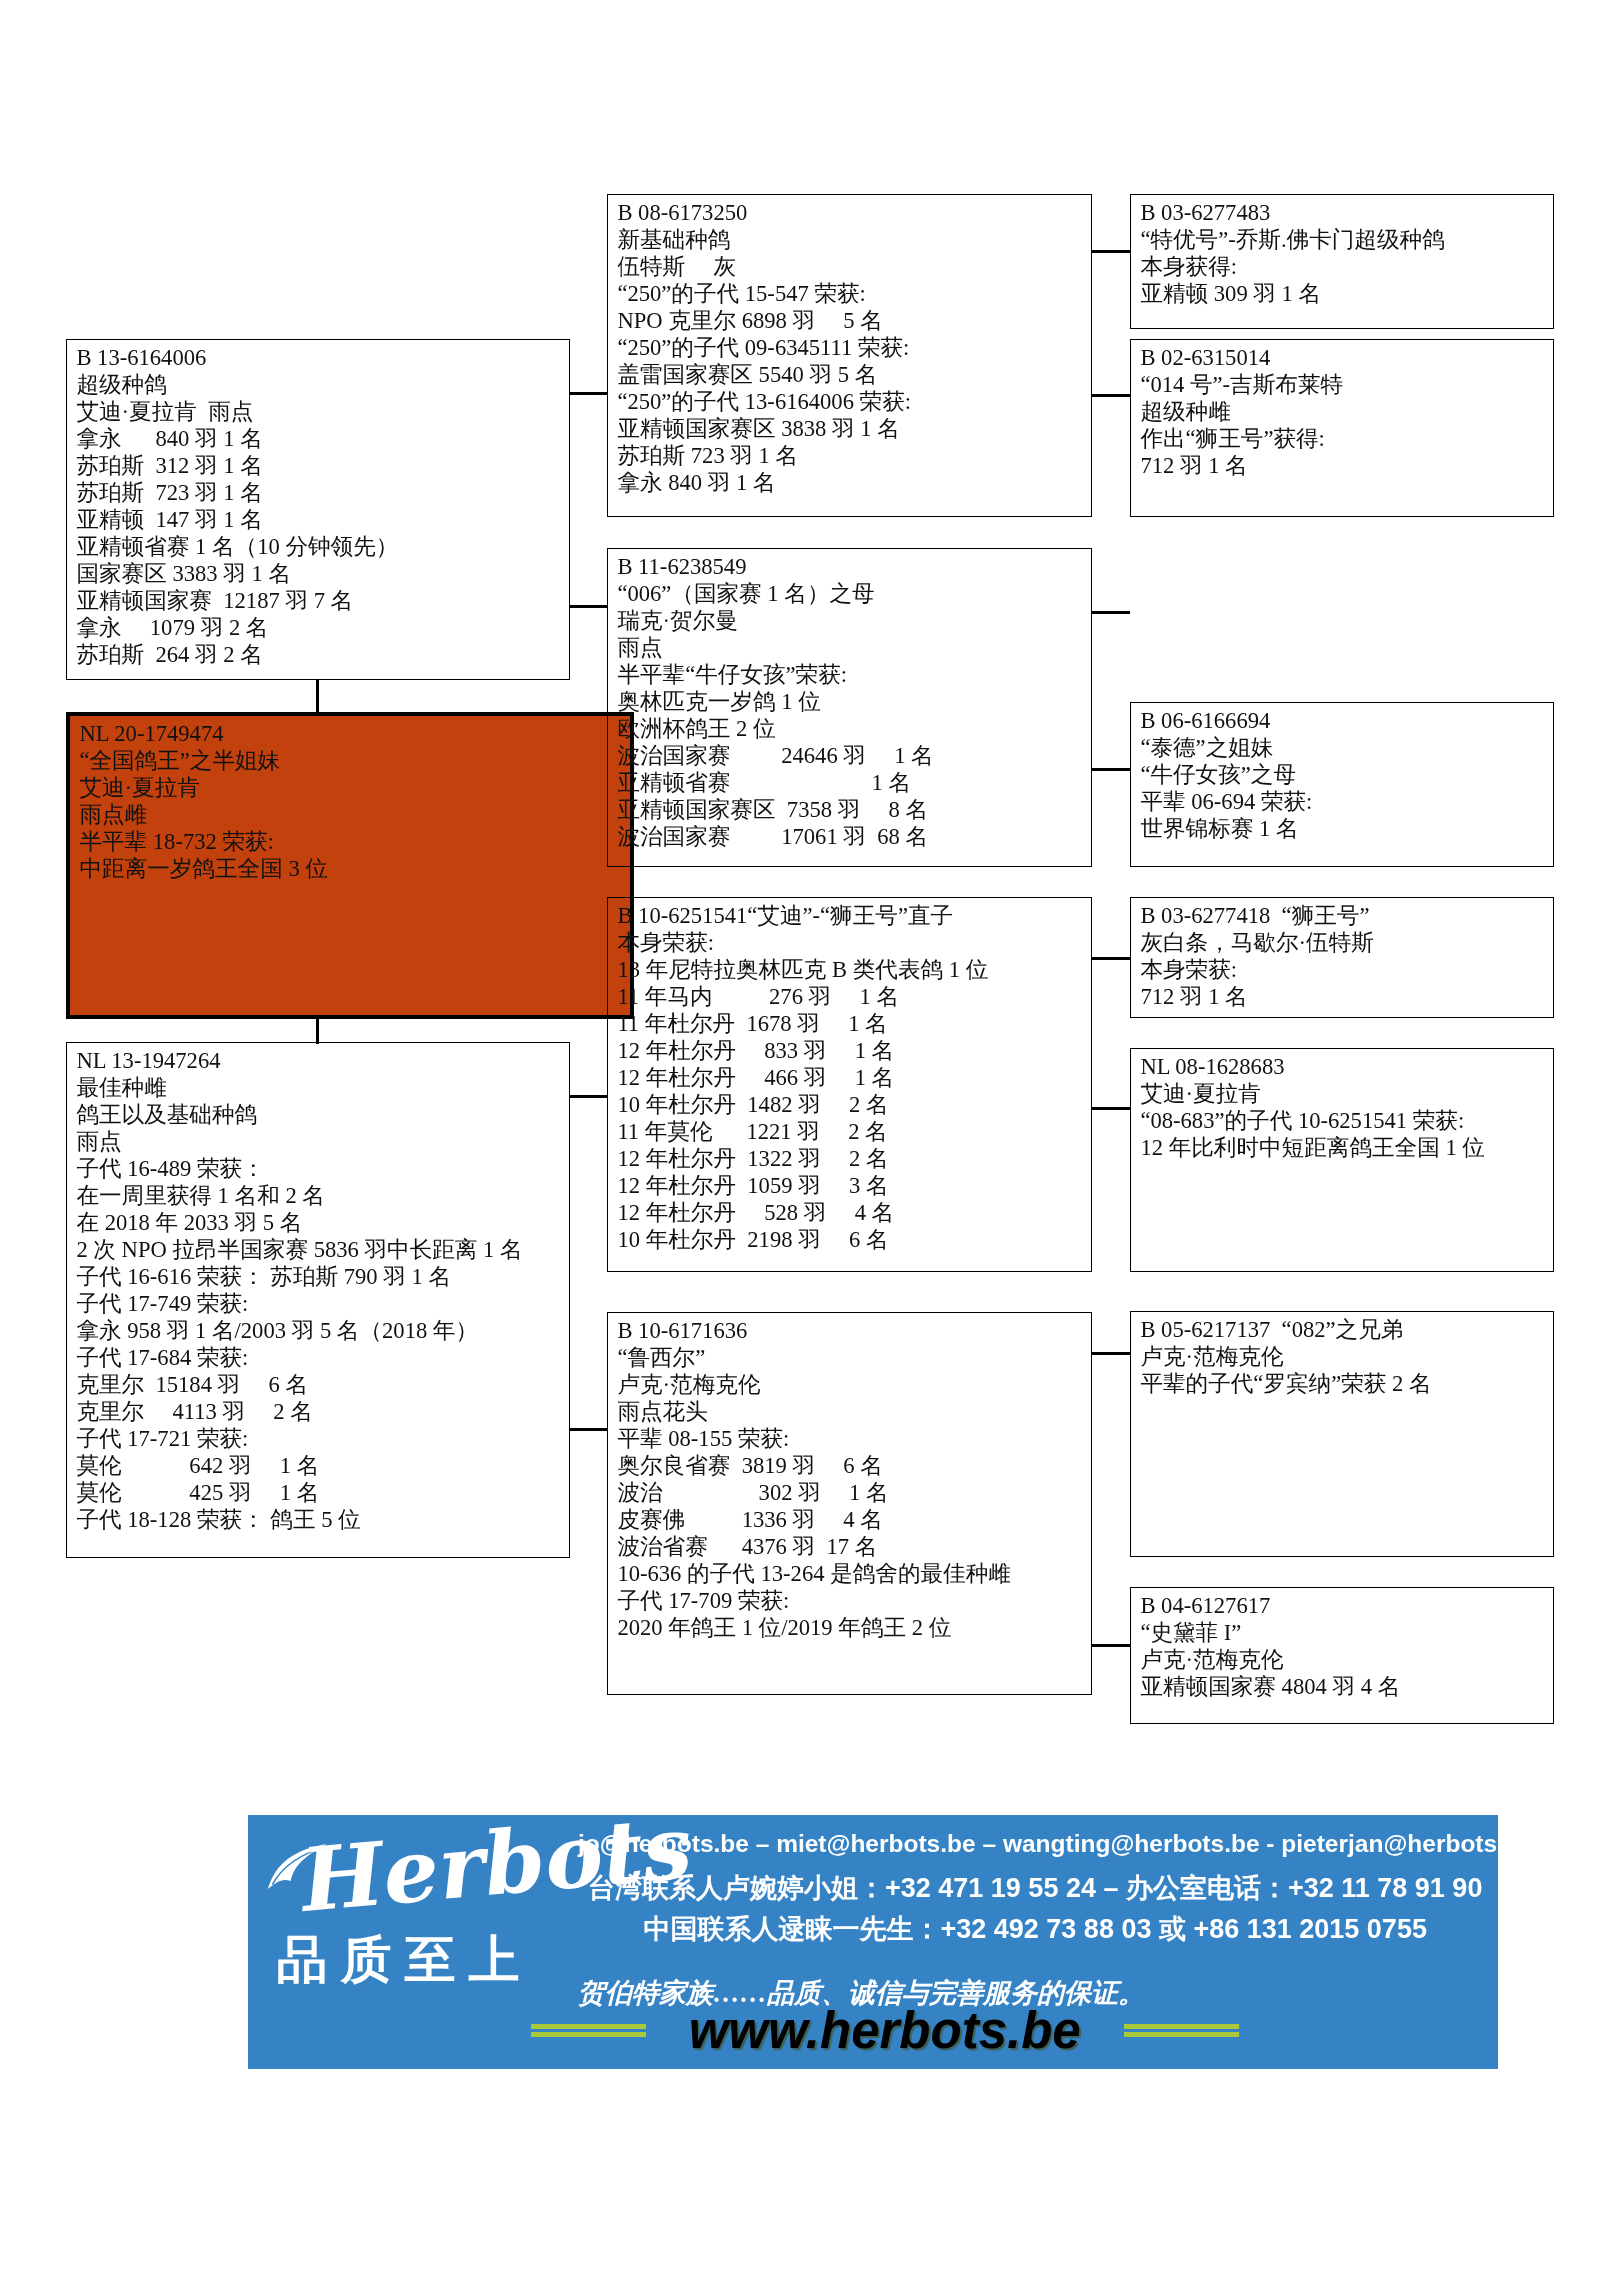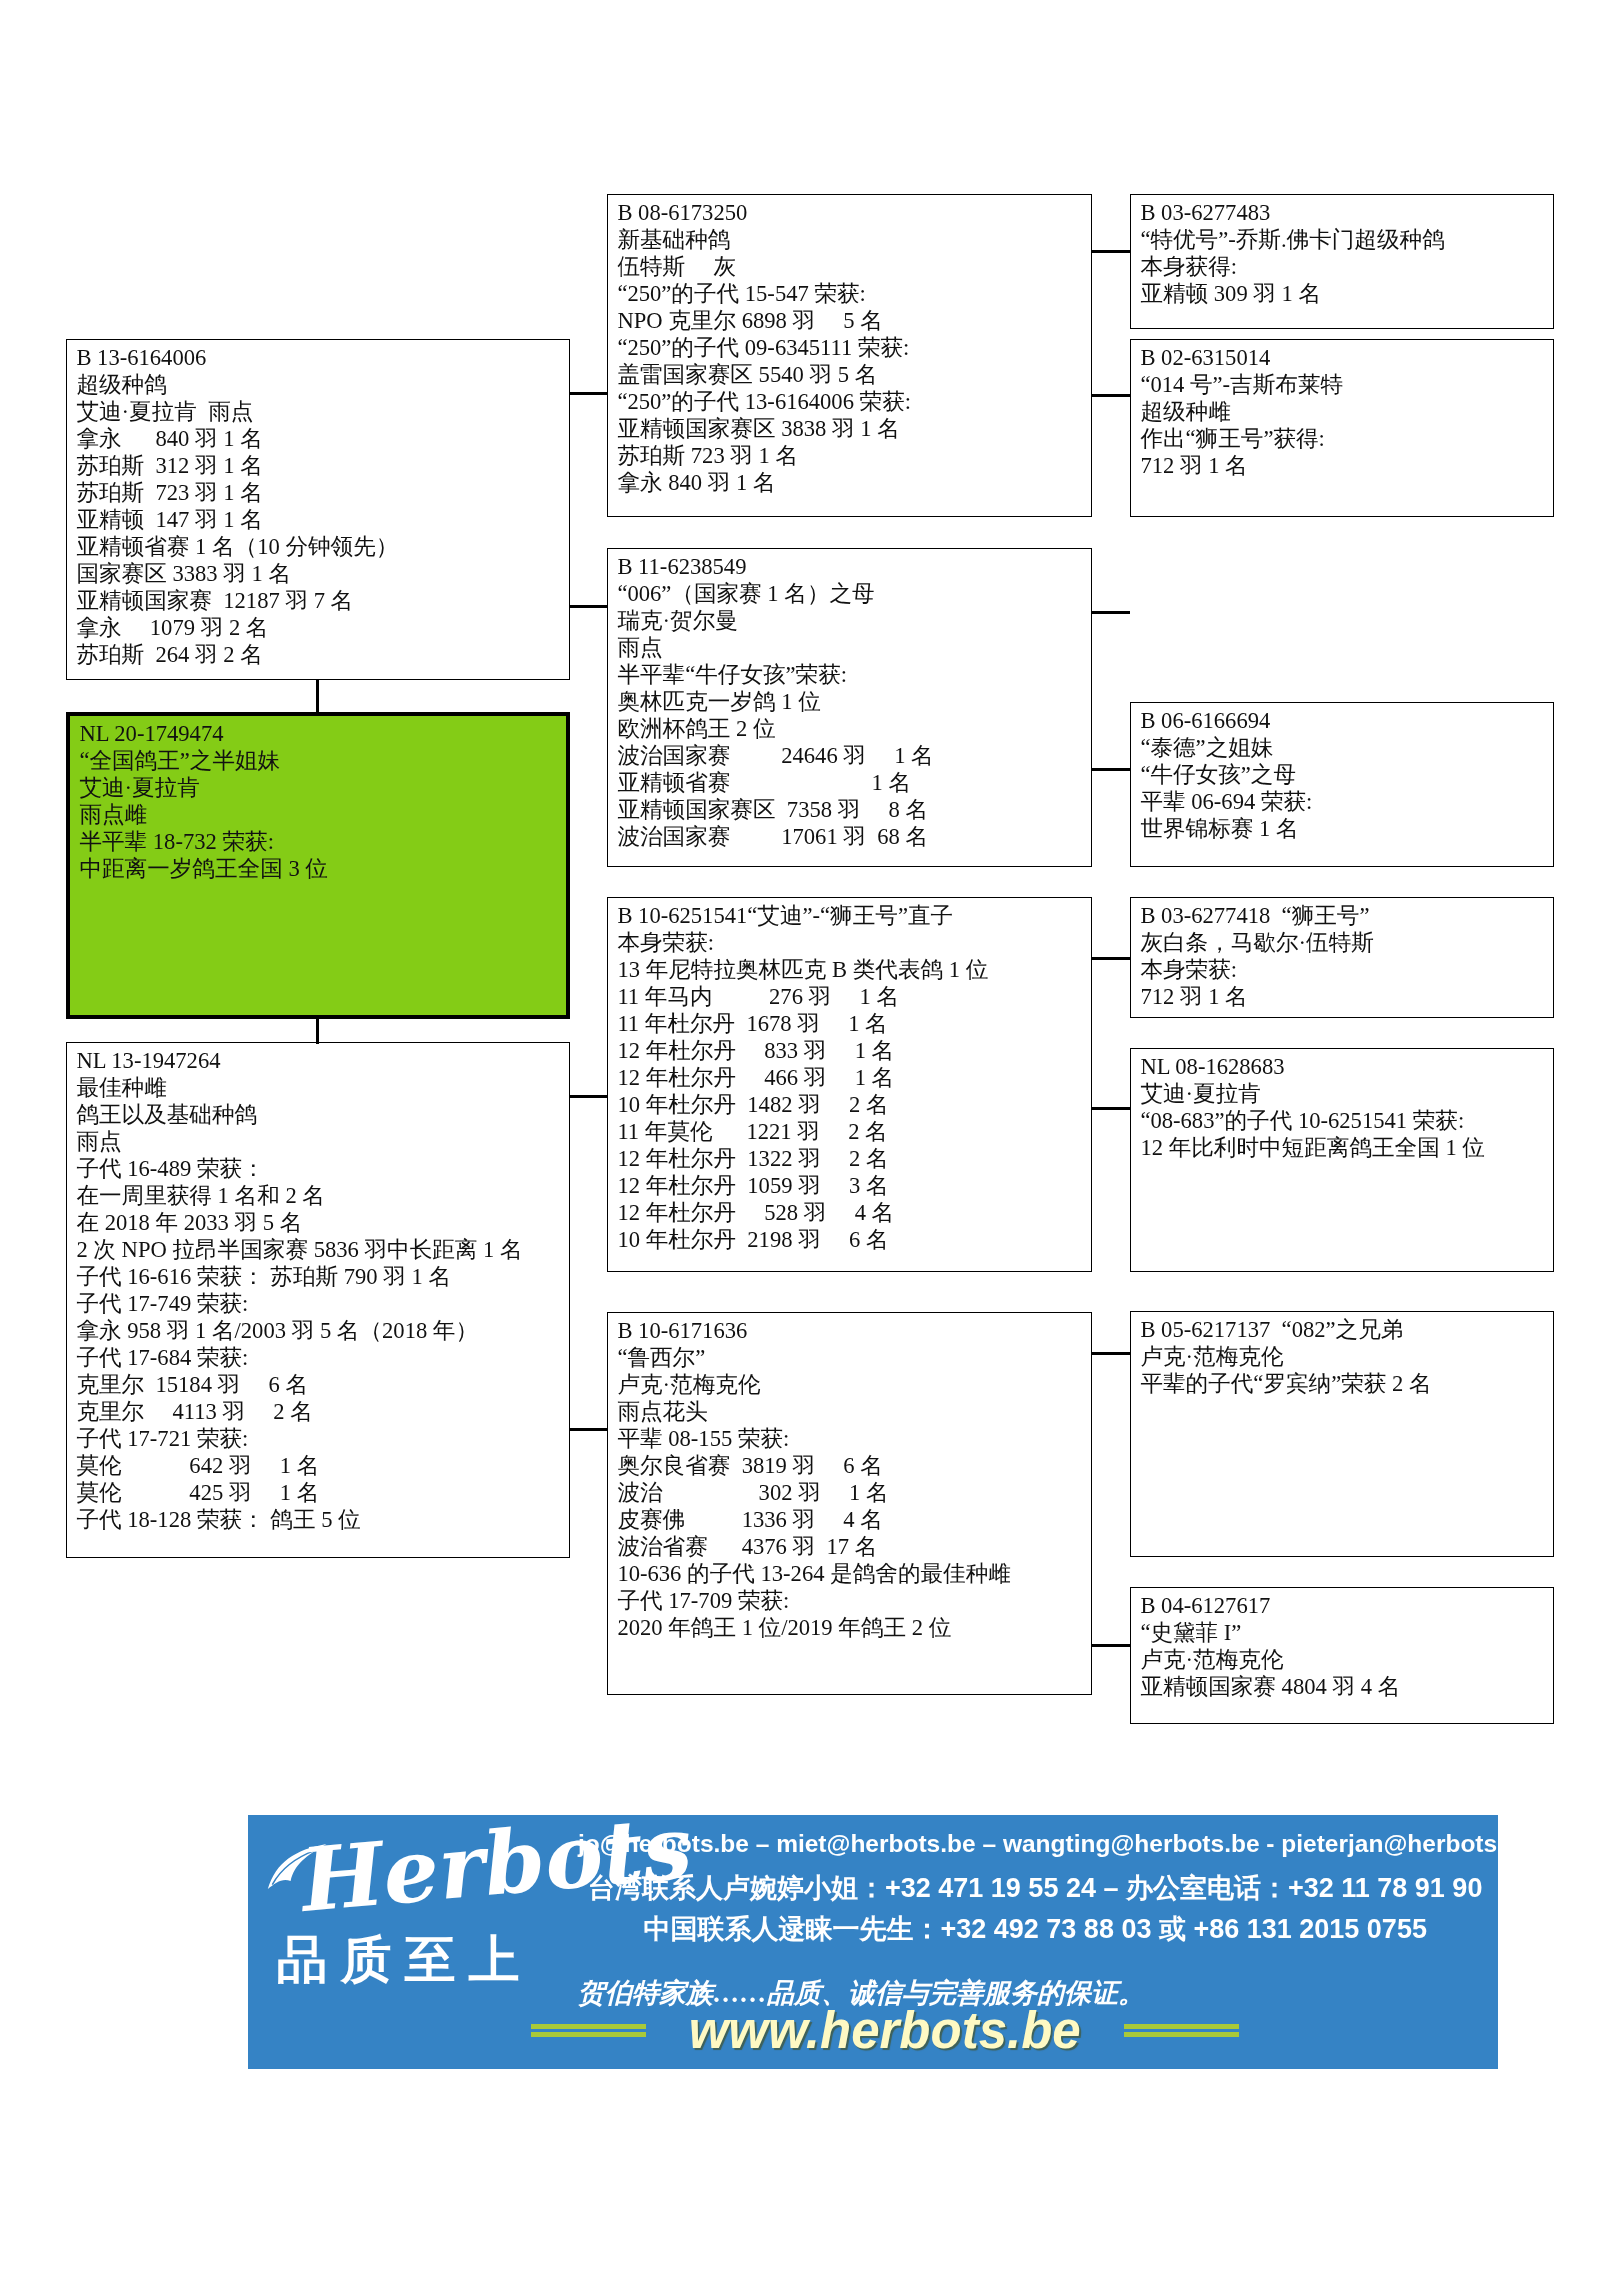--- a/index.html
+++ b/index.html
@@ -33,21 +33,21 @@
   .url{font-size:51px;font-weight:bold;font-style:italic;line-height:1;
        text-shadow:1.9px 1.9px 0.9px rgba(70,70,0,0.55);}
   .dlines span{display:block;width:115px;height:4.7px;margin:3.8px 0;}
 </style>
 </head>
 <body>
 
 <div class="page">
 
   <div class="box" style="left:66px;top:339px;width:504px;height:341px"><div class="ln">B 13-6164006</div><div class="ln">超级种鸽</div><div class="ln">艾迪·夏拉肯  雨点</div><div class="ln">拿永　  840 羽 1 名</div><div class="ln">苏珀斯  312 羽 1 名</div><div class="ln">苏珀斯  723 羽 1 名</div><div class="ln">亚精顿  147 羽 1 名</div><div class="ln">亚精顿省赛 1 名（10 分钟领先）</div><div class="ln">国家赛区 3383 羽 1 名</div><div class="ln">亚精顿国家赛  12187 羽 7 名</div><div class="ln">拿永　 1079 羽 2 名</div><div class="ln">苏珀斯  264 羽 2 名</div></div>
-  <div class="box subject" style="left: 66px; top: 712px; width: 504px; height: 307px; background: #84cc16;"><div class="ln">NL 20-1749474</div><div class="ln">“全国鸽王”之半姐妹</div><div class="ln">艾迪·夏拉肯</div><div class="ln">雨点雌</div><div class="ln">半平辈 18-732 荣获:</div><div class="ln">中距离一岁鸽王全国 3 位</div></div>
+  <div class="box subject" style="left: 66px; top: 712px; width: 568px; height: 307px; background: #c2410c;"><div class="ln">NL 20-1749474</div><div class="ln">“全国鸽王”之半姐妹</div><div class="ln">艾迪·夏拉肯</div><div class="ln">雨点雌</div><div class="ln">半平辈 18-732 荣获:</div><div class="ln">中距离一岁鸽王全国 3 位</div></div>
   <div class="box" style="left:66px;top:1042px;width:504px;height:516px"><div class="ln">NL 13-1947264</div><div class="ln">最佳种雌</div><div class="ln">鸽王以及基础种鸽</div><div class="ln">雨点</div><div class="ln">子代 16-489 荣获：</div><div class="ln">在一周里获得 1 名和 2 名</div><div class="ln">在 2018 年 2033 羽 5 名</div><div class="ln">2 次 NPO 拉昂半国家赛 5836 羽中长距离 1 名</div><div class="ln">子代 16-616 荣获： 苏珀斯 790 羽 1 名</div><div class="ln">子代 17-749 荣获:</div><div class="ln">拿永 958 羽 1 名/2003 羽 5 名（2018 年）</div><div class="ln">子代 17-684 荣获:</div><div class="ln">克里尔  15184 羽　 6 名</div><div class="ln">克里尔 　4113 羽　 2 名</div><div class="ln">子代 17-721 荣获:</div><div class="ln">莫伦　　　642 羽　 1 名</div><div class="ln">莫伦　　　425 羽　 1 名</div><div class="ln">子代 18-128 荣获： 鸽王 5 位</div></div>
 
   <div class="box" style="left:607px;top:194px;width:485px;height:323px"><div class="ln">B 08-6173250</div><div class="ln">新基础种鸽</div><div class="ln">伍特斯　 灰</div><div class="ln">“250”的子代 15-547 荣获:</div><div class="ln">NPO 克里尔 6898 羽　 5 名</div><div class="ln">“250”的子代 09-6345111 荣获:</div><div class="ln">盖雷国家赛区 5540 羽 5 名</div><div class="ln">“250”的子代 13-6164006 荣获:</div><div class="ln">亚精顿国家赛区 3838 羽 1 名</div><div class="ln">苏珀斯 723 羽 1 名</div><div class="ln">拿永 840 羽 1 名</div></div>
   <div class="box" style="left:607px;top:548px;width:485px;height:319px"><div class="ln">B 11-6238549</div><div class="ln">“006”（国家赛 1 名）之母</div><div class="ln">瑞克·贺尔曼</div><div class="ln">雨点</div><div class="ln">半平辈“牛仔女孩”荣获:</div><div class="ln">奥林匹克一岁鸽 1 位</div><div class="ln">欧洲杯鸽王 2 位</div><div class="ln">波治国家赛　　 24646 羽　 1 名</div><div class="ln">亚精顿省赛　　　　　　 1 名</div><div class="ln">亚精顿国家赛区  7358 羽　 8 名</div><div class="ln">波治国家赛　　 17061 羽  68 名</div></div>
   <div class="box" style="left:607px;top:897px;width:485px;height:375px"><div class="ln">B 10-6251541“艾迪”-“狮王号”直子</div><div class="ln">本身荣获:</div><div class="ln">13 年尼特拉奥林匹克 B 类代表鸽 1 位</div><div class="ln">11 年马内　　  276 羽　 1 名</div><div class="ln">11 年杜尔丹  1678 羽　 1 名</div><div class="ln">12 年杜尔丹　 833 羽　 1 名</div><div class="ln">12 年杜尔丹　 466 羽　 1 名</div><div class="ln">10 年杜尔丹  1482 羽　 2 名</div><div class="ln">11 年莫伦　  1221 羽　 2 名</div><div class="ln">12 年杜尔丹  1322 羽　 2 名</div><div class="ln">12 年杜尔丹  1059 羽　 3 名</div><div class="ln">12 年杜尔丹　 528 羽　 4 名</div><div class="ln">10 年杜尔丹  2198 羽　 6 名</div></div>
   <div class="box" style="left:607px;top:1312px;width:485px;height:383px"><div class="ln">B 10-6171636</div><div class="ln">“鲁西尔”</div><div class="ln">卢克·范梅克伦</div><div class="ln">雨点花头</div><div class="ln">平辈 08-155 荣获:</div><div class="ln">奥尔良省赛  3819 羽　 6 名</div><div class="ln">波治　　　　 302 羽　 1 名</div><div class="ln">皮赛佛　　  1336 羽　 4 名</div><div class="ln">波治省赛　  4376 羽  17 名</div><div class="ln">10-636 的子代 13-264 是鸽舍的最佳种雌</div><div class="ln">子代 17-709 荣获:</div><div class="ln">2020 年鸽王 1 位/2019 年鸽王 2 位</div></div>
 
   <div class="box" style="left:1130px;top:194px;width:424px;height:135px"><div class="ln">B 03-6277483</div><div class="ln">“特优号”-乔斯.佛卡门超级种鸽</div><div class="ln">本身获得:</div><div class="ln">亚精顿 309 羽 1 名</div></div>
   <div class="box" style="left:1130px;top:339px;width:424px;height:178px"><div class="ln">B 02-6315014</div><div class="ln">“014 号”-吉斯布莱特</div><div class="ln">超级种雌</div><div class="ln">作出“狮王号”获得:</div><div class="ln">712 羽 1 名</div></div>
   <div class="box" style="left:1130px;top:702px;width:424px;height:165px"><div class="ln">B 06-6166694</div><div class="ln">“泰德”之姐妹</div><div class="ln">“牛仔女孩”之母</div><div class="ln">平辈 06-694 荣获:</div><div class="ln">世界锦标赛 1 名</div></div>
@@ -85,21 +85,21 @@
     <div class="contact">
       <div class="emails">jo@herbots.be – miet@herbots.be – wangting@herbots.be - pieterjan@herbots.be</div>
       <div class="cline tw">台湾联系人卢婉婷小姐：+32 471 19 55 24 – 办公室电话：+32 11 78 91 90</div>
       <div class="cline cn">中国联系人逯睐一先生：+32 492 73 88 03 或 +86 131 2015 0755</div>
       <div class="slogan">贺伯特家族……品质、诚信与完善服务的保证。</div>
       <div class="urlrow">
         <div class="dlines">
             <span style="background: rgb(169, 201, 58);"></span>
             <span style="background: rgb(169, 201, 58);"></span>
           </div>
-        <div class="url" style="color: #fef9c3;">www.herbots.be</div>
+        <div class="url" style="color: #000000;">www.herbots.be</div>
         <div class="dlines">
             <span style="background: rgb(169, 201, 58);"></span>
             <span style="background: rgb(169, 201, 58);"></span>
           </div>
       </div>
     </div>
   </div>
 
 </div>
 

